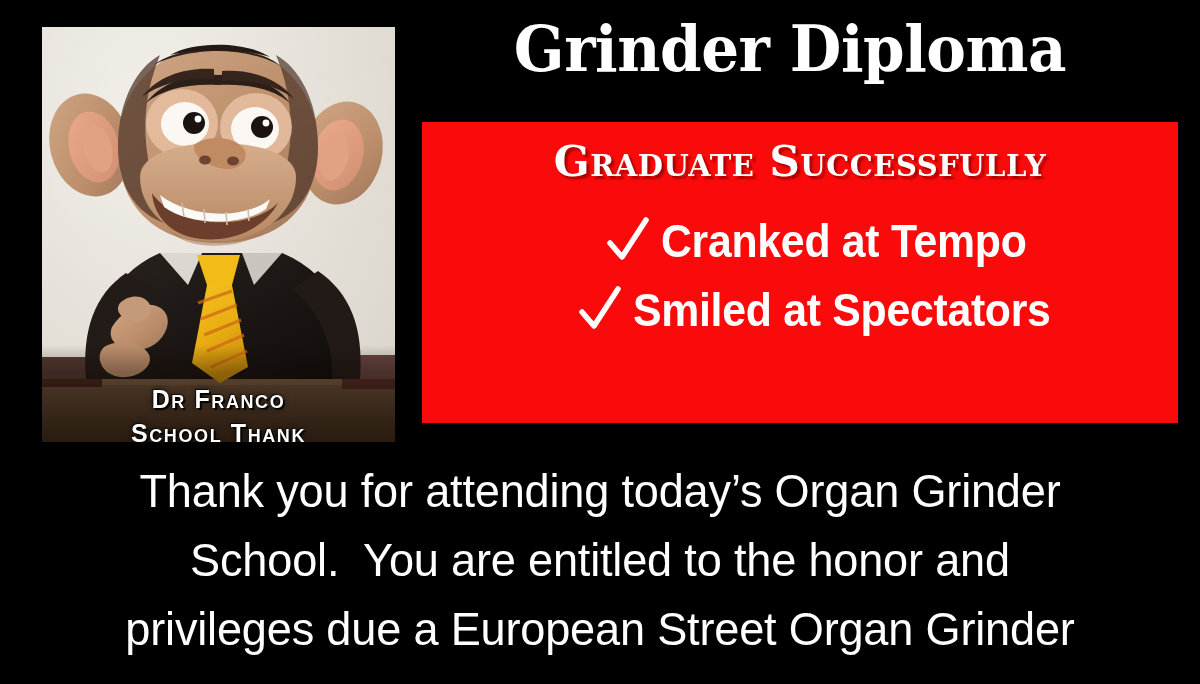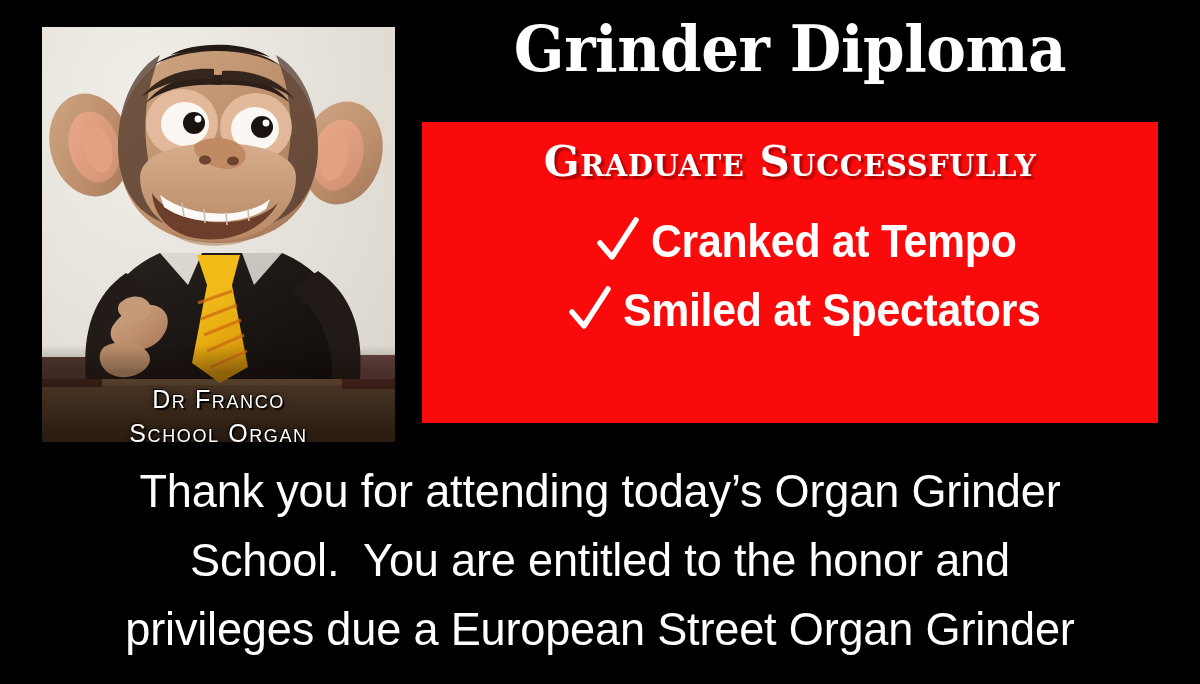--- a/index.html
+++ b/index.html
@@ -52,21 +52,21 @@
     background: linear-gradient(to bottom, rgba(0,0,0,0) 0%, rgba(20,8,4,0.34) 28%, rgba(20,8,4,0.52) 100%);
     pointer-events: none;
   }
   #photo-caption {
     position: absolute;
     left: 0;
     right: 0;
     top: 355px;
     text-align: center;
     font-family: "Liberation Sans", sans-serif;
-    font-weight: normal;
+    font-weight: bold;
     font-size: 25px;
     line-height: 34px;
     letter-spacing: 1.6px;
     color: #ffffff;
     font-variant: small-caps;
     text-shadow:
       2px 2px 0 rgba(0,0,0,0.85),
       -1px -1px 0 rgba(0,0,0,0.65),
       0 0 6px rgba(0,0,0,0.8);
   }
@@ -91,20 +91,21 @@
   }
 
   
   #red-panel {
     position: absolute;
     left: 422px;
     top: 122px;
     width: 736px;
     height: 301px;
     background: #fa0a0a;
+    padding-left: 20px;
   }
   #panel-heading {
     position: absolute;
     left: 0;
     right: 0;
     top: 16px;
     text-align: center;
     color: #ffffff;
     font-family: "DejaVu Serif", serif;
     font-weight: bold;
@@ -286,21 +287,21 @@
         <line x1="184" y1="185" x2="185" y2="198"></line>
         <line x1="206" y1="182" x2="207" y2="194"></line>
       </g>
 
       <path d="M128 204 C152 220 204 218 226 200 C210 222 146 226 128 204 Z" fill="#a87a58" opacity="0.55"></path>
     </svg>
 
     <div id="photo-caption-shade"></div>
     <div id="photo-caption">
       <span class="caption-line">Dr Franco</span>
-      <span class="caption-line">School Organ</span>
+      <span class="caption-line">School Thank</span>
     </div>
   </div>
 
   <div id="title">Grinder Diploma</div>
 
   <div id="red-panel">
     <div id="panel-heading">Graduate Successfully</div>
 
     <ul id="checklist">
       <li class="check-item">

